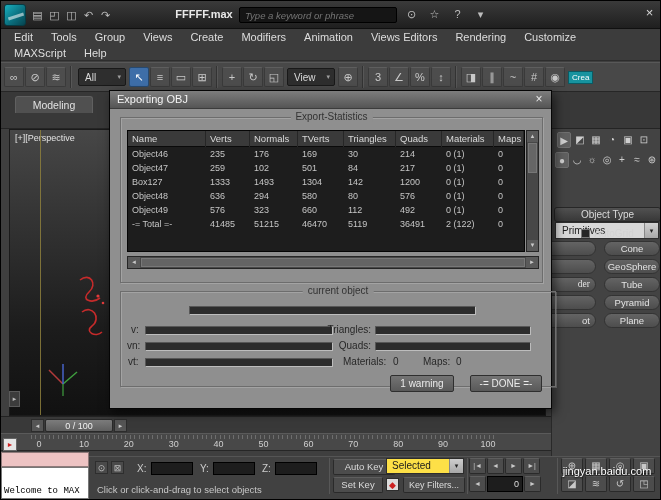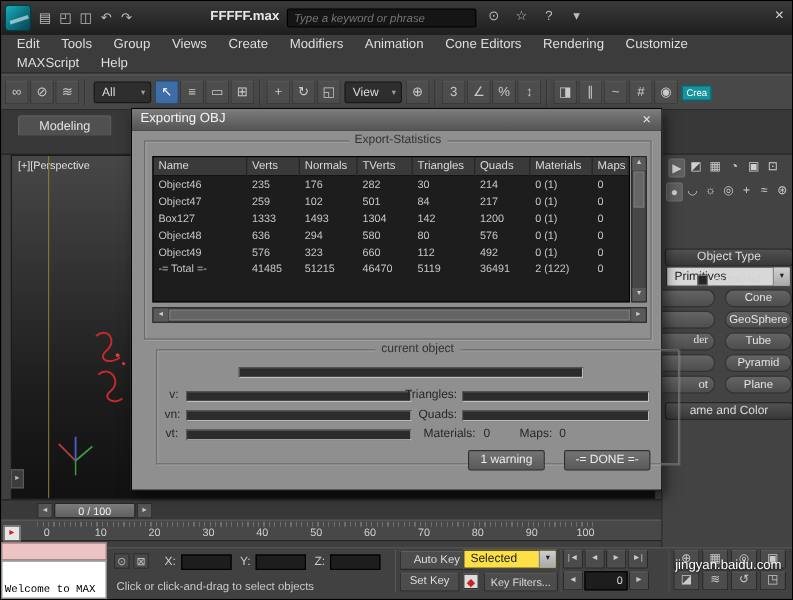--- a/index.html
+++ b/index.html
@@ -56,21 +56,21 @@
   .dialog { position:absolute; left:108px; top:89px; width:443px; height:319px; background:#8f8f8f;
     border:1px solid #050505; box-shadow:3px 4px 10px rgba(0,0,0,.55); z-index:10; }
   .dlg-titlebar { position:absolute; left:0; top:0; width:100%; height:18px; background:linear-gradient(#7d7d7d,#555);
     border-bottom:1px solid #3c3c3c; }
   .dlg-title { position:absolute; left:7px; top:2px; color:#f4f4f4; font-size:11px; }
   .dlg-close { position:absolute; right:5px; top:1px; width:14px; height:14px; color:#e8e8e8; font-size:12px; line-height:14px; text-align:center; }
   .groupbox { position:absolute; border:1px solid #6d6d6d; box-shadow:inset 1px 1px 0 rgba(255,255,255,.18), 1px 1px 0 rgba(255,255,255,.18); }
   .legend { position:absolute; top:-7px; left:50%; transform:translateX(-50%); background:#8f8f8f; padding:0 5px;
     font-size:10px; color:#333; white-space:nowrap; }
   .g1 { left:10px; top:26px; width:423px; height:166px; }
-  .g2 { left:20px; top:200px; width:436px; height:96px; }
+  .g2 { left:10px; top:200px; width:436px; height:96px; }
 
   .tbl { position:absolute; left:6px; top:12px; width:398px; height:122px; background:#1d1d1d; border:1px solid #050505; overflow:hidden; }
   .thead { display:flex; height:16px; background:#3a3a3a; border-bottom:1px solid #0a0a0a; align-items:center; }
   .thead .tcell { color:#dadada; font-size:9.5px; border-right:1px solid #262626; height:16px; line-height:16px; }
   .trow { display:flex; height:14px; align-items:center; }
   .trow .tcell { color:#c6c6c6; font-size:9px; }
   .tcell { padding-left:4px; overflow:hidden; white-space:nowrap; }
   .c0{width:78px;} .c1{width:44px;} .c2{width:48px;} .c3{width:46px;} .c4{width:52px;} .c5{width:46px;} .c6{width:52px;} .c7{width:30px;}
   .vsb { position:absolute; left:405px; top:12px; width:13px; height:122px; background:#474747; border:1px solid #262626; }
   .sb-btn { position:absolute; left:0; width:11px; height:11px; background:#5a5a5a; color:#c9c9c9; font-size:6px; line-height:11px; text-align:center; }
@@ -164,21 +164,21 @@
   </div>
 
   <div class="menubar" id="menu-row-1">
       <span class="menu-item">Edit</span>
       <span class="menu-item">Tools</span>
       <span class="menu-item">Group</span>
       <span class="menu-item">Views</span>
       <span class="menu-item">Create</span>
       <span class="menu-item">Modifiers</span>
       <span class="menu-item">Animation</span>
-      <span class="menu-item">Cone Editors</span>
+      <span class="menu-item">Views Editors</span>
       <span class="menu-item">Rendering</span>
       <span class="menu-item">Customize</span>
     </div>
   <div class="menubar" id="menu-row-2">
       <span class="menu-item">MAXScript</span>
       <span class="menu-item">Help</span>
     </div>
 
   <div class="toolbar" id="toolbar-items">
       <span class="icon-btn">∞</span>
@@ -270,21 +270,20 @@
         <div class="obj-btn" style="left: 52px; top: 112px; width: 56px;">Cone</div>
         <div class="obj-btn" style="left: -8px; top: 130px; width: 52px; text-align: right; padding-right: 5px;"></div>
         <div class="obj-btn" style="left: 52px; top: 130px; width: 56px;">GeoSphere</div>
         <div class="obj-btn" style="left: -8px; top: 148px; width: 52px; text-align: right; padding-right: 5px; font-family: Liberation Serif, serif;">der</div>
         <div class="obj-btn" style="left: 52px; top: 148px; width: 56px;">Tube</div>
         <div class="obj-btn" style="left: -8px; top: 166px; width: 52px; text-align: right; padding-right: 5px;"></div>
         <div class="obj-btn" style="left: 52px; top: 166px; width: 56px;">Pyramid</div>
         <div class="obj-btn" style="left: -8px; top: 184px; width: 52px; text-align: right; padding-right: 5px;">ot</div>
         <div class="obj-btn" style="left: 52px; top: 184px; width: 56px;">Plane</div>
       </div>
-    <div class="rollout" style="top:206px;">ame and Color</div>
   </div>
 
   <div class="tslider">
     <span class="tarrow" style="left:30px;">◄</span>
     <div class="thandle">0 / 100</div>
     <span class="tarrow" style="left:113px;">►</span>
   </div>
 
   <div class="ruler" id="ruler">
     <div class="tickband"></div>
@@ -375,21 +374,21 @@
             <span class="tcell c4">Triangles</span>
             <span class="tcell c5">Quads</span>
             <span class="tcell c6">Materials</span>
             <span class="tcell c7">Maps</span>
           </div>
         <div id="tbl-body">
             <div class="trow">
               <span class="tcell c0">Object46</span>
               <span class="tcell c1">235</span>
               <span class="tcell c2">176</span>
-              <span class="tcell c3">282</span>
+              <span class="tcell c3">169</span>
               <span class="tcell c4">30</span>
               <span class="tcell c5">214</span>
               <span class="tcell c6">0 (1)</span>
               <span class="tcell c7">0</span>
             </div>
             <div class="trow">
               <span class="tcell c0">Object47</span>
               <span class="tcell c1">259</span>
               <span class="tcell c2">102</span>
               <span class="tcell c3">501</span>

